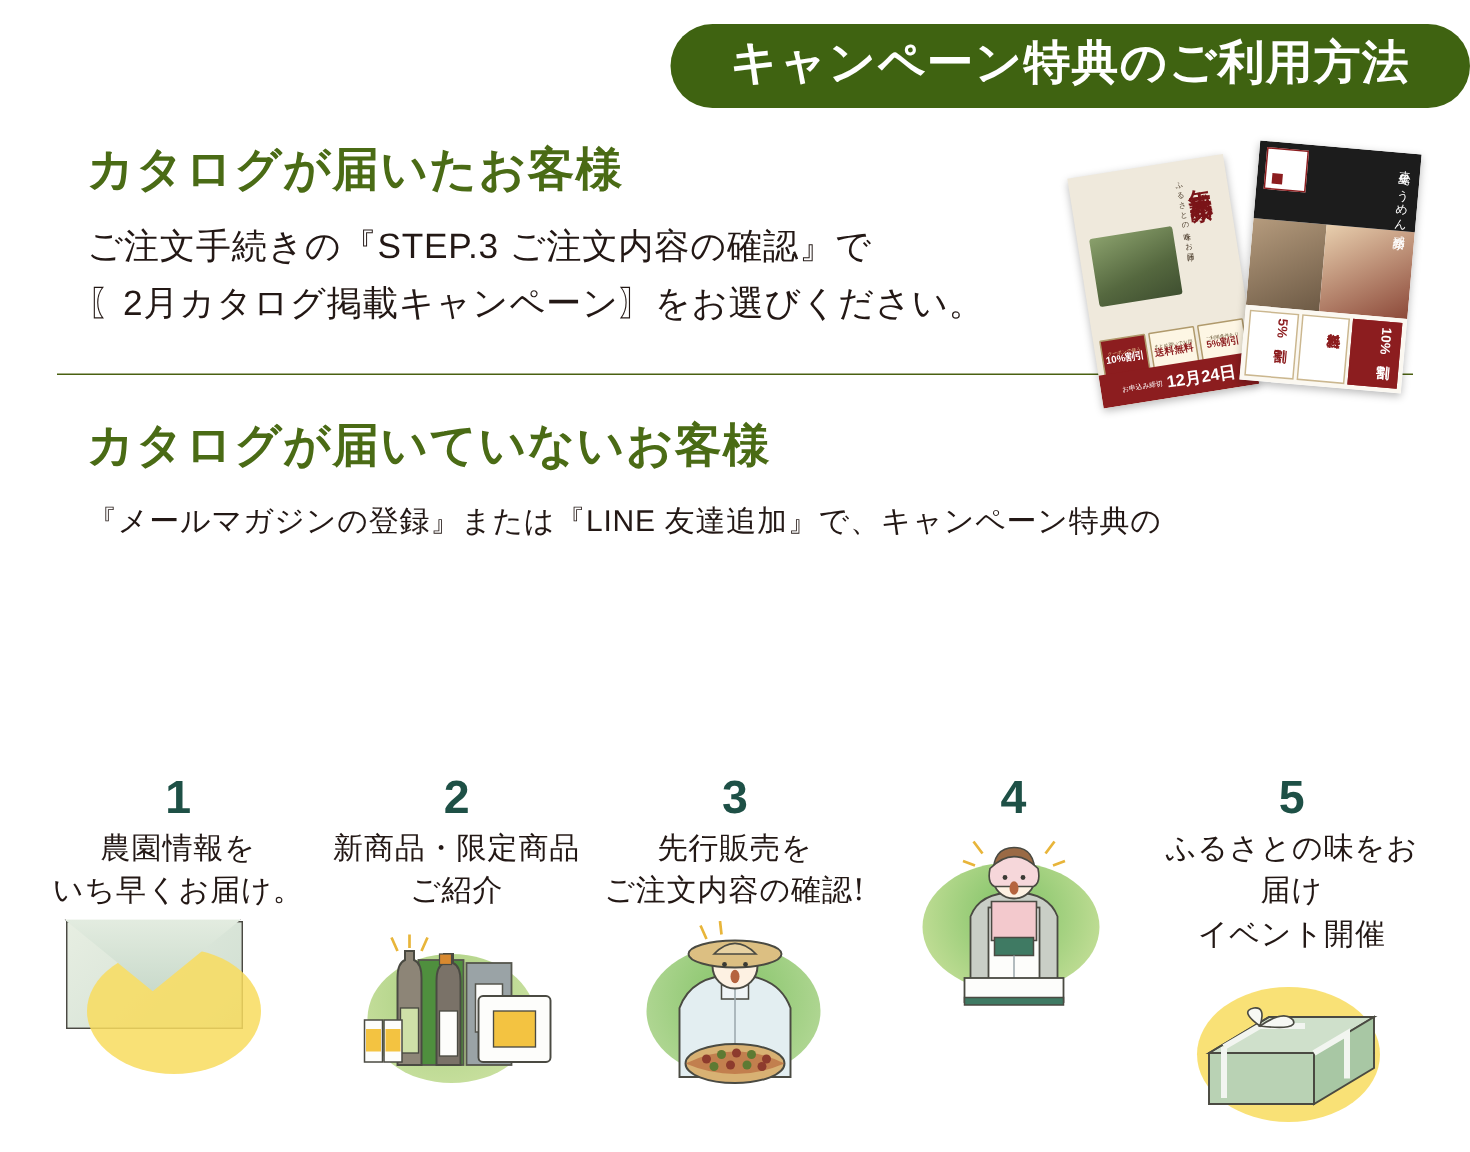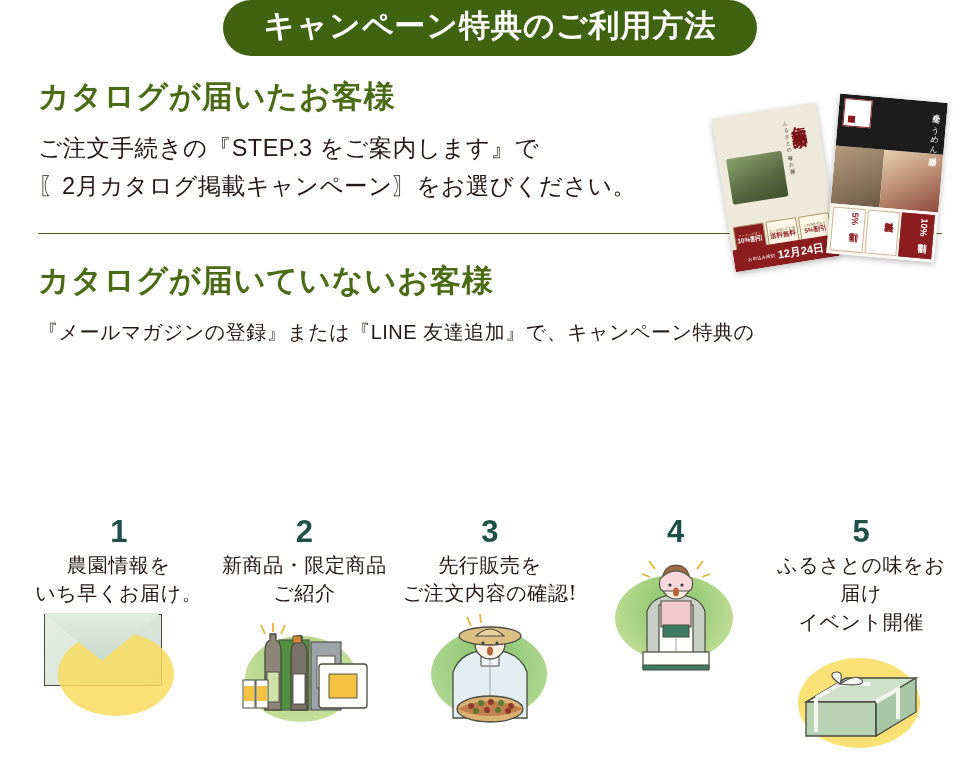--- a/index.html
+++ b/index.html
@@ -2,28 +2,28 @@
 <html><head>
 <meta charset="utf-8">
 <style>
   html,body{margin:0;padding:0;}
   body{
     width:980px;height:768px;background:#ffffff;
     font-family:"Liberation Sans","DejaVu Sans",sans-serif;
     color:#231815;overflow:hidden;position:relative;
   }
   
-  .pill-wrap{width:100%;display:flex;justify-content:center;padding-top:0;border-radius:29px;}
+  .pill-wrap{width:100%;display:flex;justify-content:flex-end;padding-top:16px;border-radius:29px;}
   .pill{
     background:#3f6311;color:#ffffff;border-radius:40px;
     padding:9px 40px 13px 40px;font-size:31px;font-weight:700;
     letter-spacing:1px;line-height:1.1;white-space:nowrap;
   }
   
-  .section{padding:0 38px;box-sizing:border-box;}
+  .section{padding:0 38px;box-sizing:border-box;margin-left:20px;}
   .sec-head{
     color:#4a6b15;font-size:31px;font-weight:700;letter-spacing:1px;
     line-height:1.2;margin:0;
   }
   .body-line{
     font-size:24px;line-height:1.62;letter-spacing:.5px;color:#231815;
     white-space:nowrap;
   }
   #sec1{margin-top:22px;position:relative;}
   #sec1 .sec-head{margin-bottom:14px;}
@@ -109,21 +109,21 @@
 </style>
 </head>
 <body>
 
 <div class="pill-wrap">
   <div class="pill">キャンペーン特典のご利用方法</div>
 </div>
 
 <div class="section" id="sec1">
   <h2 class="sec-head">カタログが届いたお客様</h2>
-  <div class="body-line">ご注文手続きの『STEP.3 をご案内します』で</div>
+  <div class="body-line">ご注文手続きの『STEP.3 ご注文内容の確認』で</div>
   <div class="body-line">〖2月カタログ掲載キャンペーン〗をお選びください。</div>
 </div>
 
 <div class="catalogs">
   <div class="cat cat-a">
     <div class="top">
       <div class="ttl">年末感謝祭</div>
       <div class="sub">ふるさとの味をお届け</div>
       <div class="photo"></div>
     </div>

